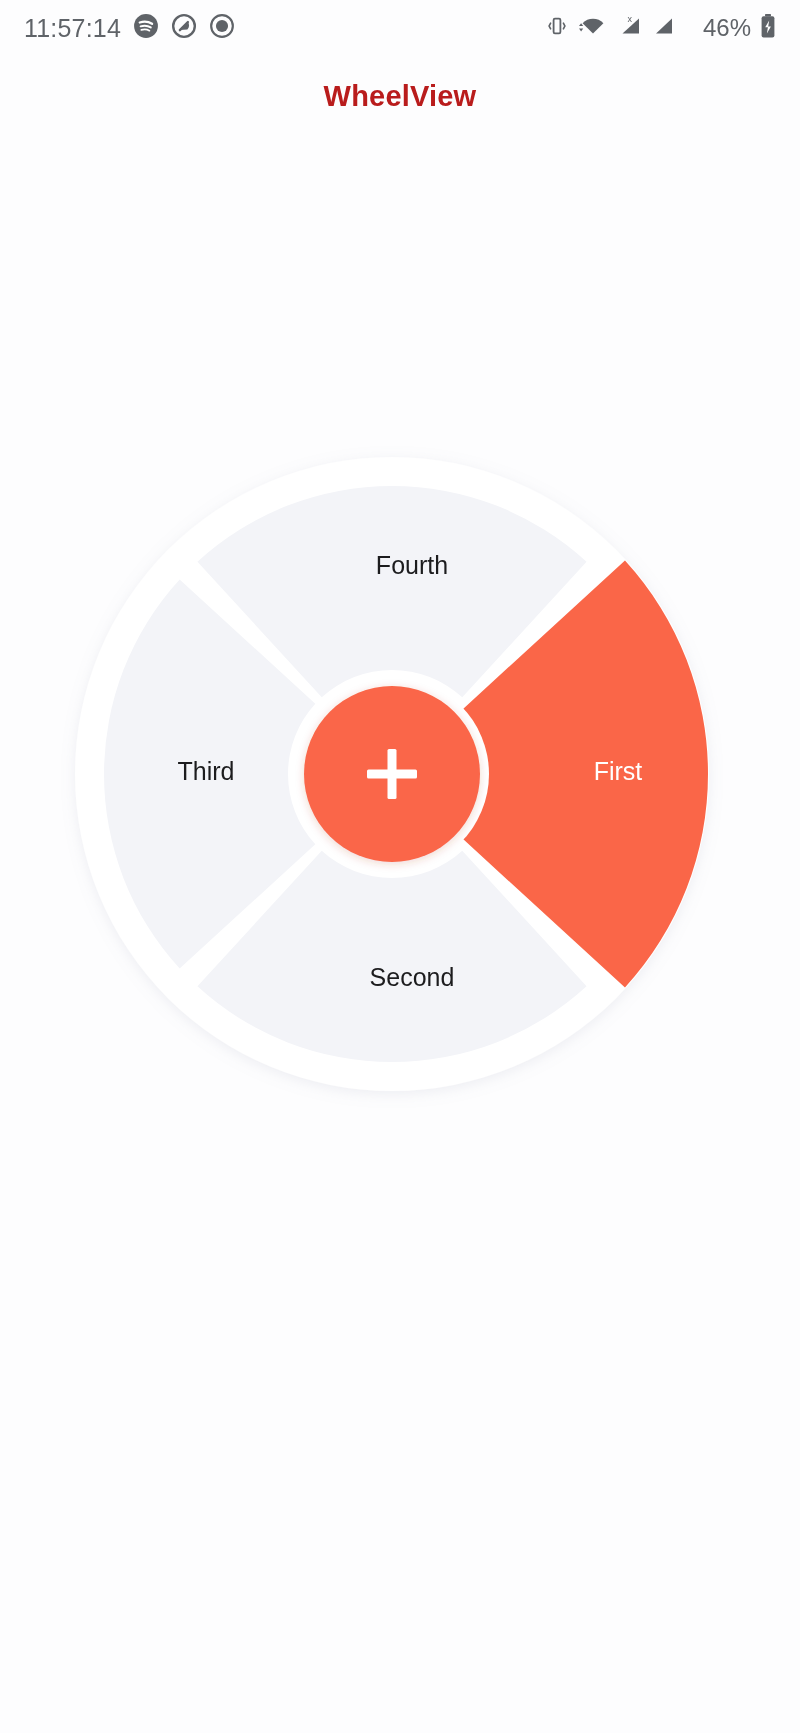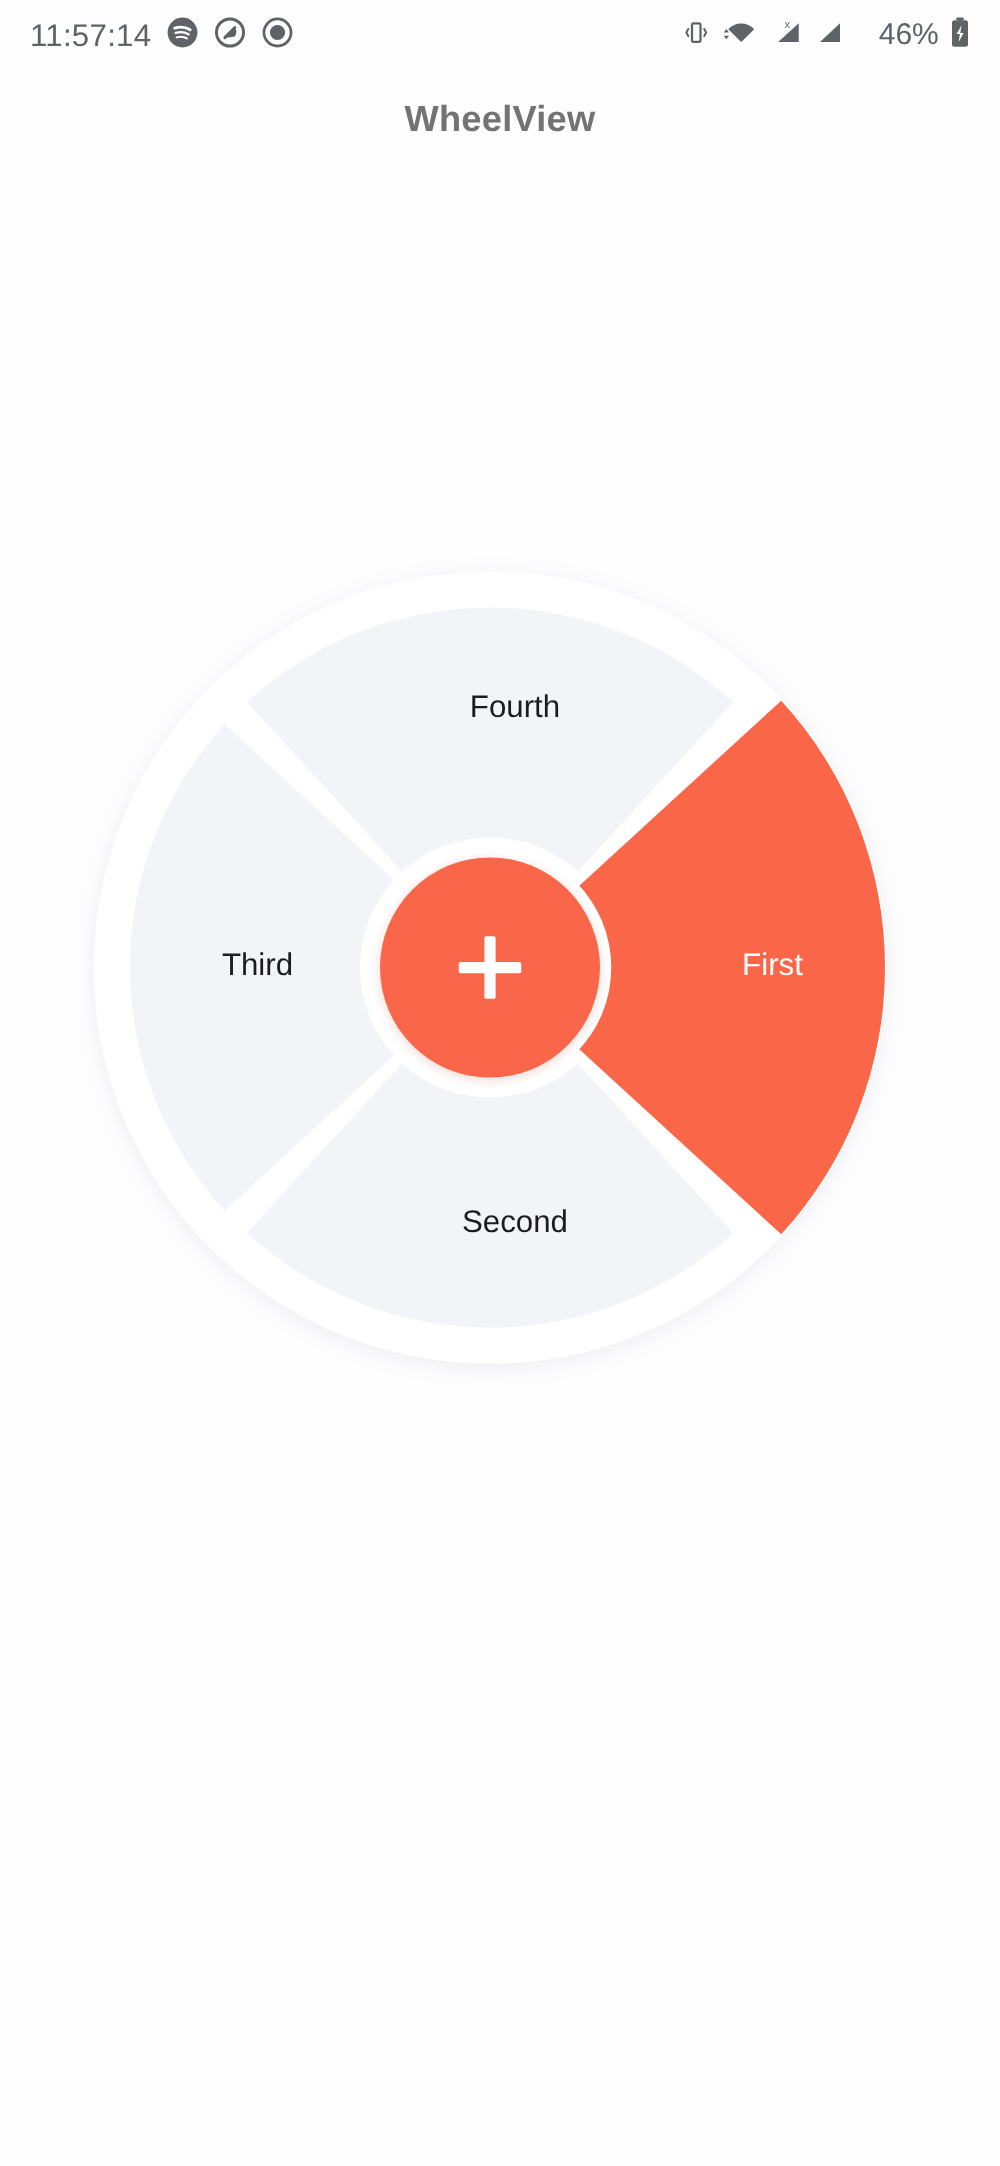--- a/index.html
+++ b/index.html
@@ -23,21 +23,21 @@
     font-size:25px; color:#5F6368; letter-spacing:0.2px;
     font-family:"Liberation Sans", sans-serif;
   }
   .sb-icon { display:block; }
   #battery-pct { font-size:24px; color:#5F6368; margin-left:18px; }
 
   
   #app-title {
     position:absolute; left:0; top:80px; width:800px;
     text-align:center;
-    font-size:29px; font-weight:bold; color:#737373;
+    font-size:29px; font-weight:bold; color:#b91c1c;
     letter-spacing:0.2px;
   }
 
   
   #wheel-area {
     position:absolute; left:0; top:430px; width:800px; height:700px;
   }
   #wheel-svg { display:block; margin:0 auto; }
 
   .seg-label {

